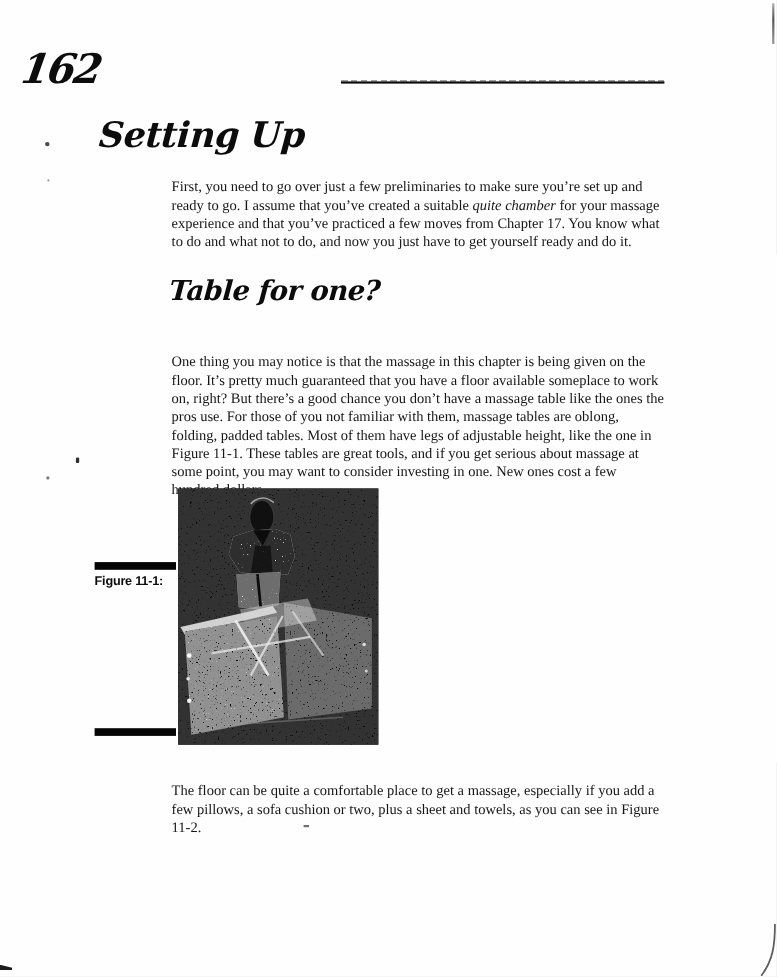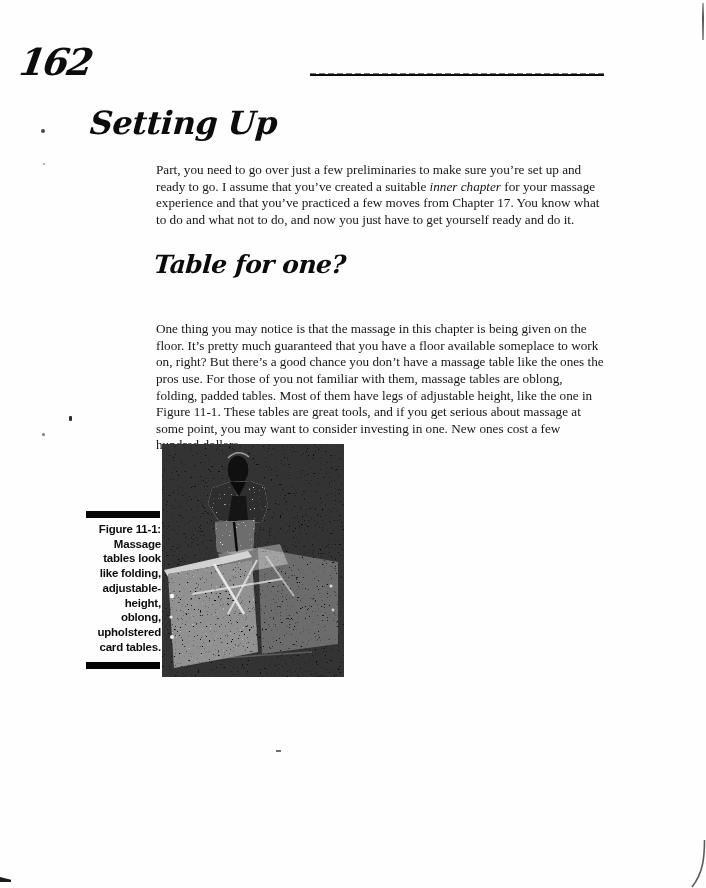--- a/index.html
+++ b/index.html
@@ -71,21 +71,21 @@
     position:absolute;left:162px;top:444px;width:182px;height:233px;
     background:#0b0b0b;
   }
   .photo svg{display:block;}
   .caption{
     position:absolute;left:86px;top:511px;width:76px;height:158px;
     font-family:"Liberation Sans", sans-serif;
     font-weight:bold;
     font-size:11.5px;line-height:14.7px;
     letter-spacing:-0.2px;
-    text-align:right;
+    text-align:left;
     color:#0d0d0d;
   }
   .caption .bar{position:absolute;left:0;width:74px;height:7px;background:#050505;}
   .caption .bar.top{top:0;}
   .caption .bar.bottom{bottom:0;}
   .caption .cap-text{position:absolute;top:11px;right:1px;width:75px;}
   .caption .cap-label{display:block;}
   
   .spot{position:absolute;border-radius:50%;}
   .s1{left:41px;top:129px;width:4px;height:4px;background:#4a4a4a;}
@@ -105,21 +105,21 @@
 <div class="page">
 
   <div class="pagenum">162</div>
   <div class="head-rule">
     <div class="r1"></div>
     <div class="r2"></div>
   </div>
 
   <div class="h1">Setting Up</div>
 
-  <p class="body-par p1"><span>Part, you need to go over just a few preliminaries to make sure you’re set up and ready to go. I assume that you’ve created a suitable </span><em>inner chapter</em><span> for your massage experience and that you’ve practiced a few moves from Chapter 17. You know what to do and what not to do, and now you just have to get yourself ready and do it.</span></p>
+  <p class="body-par p1"><span>First, you need to go over just a few preliminaries to make sure you’re set up and ready to go. I assume that you’ve created a suitable </span><em>quite chamber</em><span> for your massage experience and that you’ve practiced a few moves from Chapter 17. You know what to do and what not to do, and now you just have to get yourself ready and do it.</span></p>
 
   <div class="h2">Table for one?</div>
 
   <p class="body-par p2">One thing you may notice is that the massage in this chapter is being given on the floor. It’s pretty much guaranteed that you have a floor available someplace to work on, right? But there’s a good chance you don’t have a massage table like the ones the pros use. For those of you not familiar with them, massage tables are oblong, folding, padded tables. Most of them have legs of adjustable height, like the one in Figure 11-1. These tables are great tools, and if you get serious about massage at some point, you may want to consider investing in one. New ones cost a few hundred dollars.</p>
 
   <div class="photo">
     <svg width="182" height="233" viewBox="0 0 182 233">
       <defs>
         <filter id="grainW" x="0" y="0" width="100%" height="100%">
           <feTurbulence type="fractalNoise" baseFrequency="0.55" numOctaves="3" seed="7" result="n"></feTurbulence>
@@ -171,25 +171,25 @@
       <circle cx="171" cy="166" r="1.4" fill="#cfcfcf"></circle>
 
       <path d="M30,216 L150,208" stroke="#9a9a9a" stroke-width="1.5" opacity="0.4"></path>
     </svg>
   </div>
 
   <div class="caption">
     <div class="bar top"></div>
     <div class="cap-text">
       <span class="cap-label">Figure 11-1:</span>
-      <span>Massage tables look like folding, adjustable-height, oblong, upholstered card tables.</span>
     </div>
     <div class="bar bottom"></div>
   </div>
 
+  <p class="body-par p3">The floor can be quite a comfortable place to get a massage, especially if you add a few pillows, a sofa cushion or two, plus a sheet and towels, as you can see in Figure 11-2.</p>
 
   <div class="spot s1"></div>
   <div class="spot s2"></div>
   <div class="spot s3"></div>
   <div class="spot s4"></div>
   <div class="spot s5"></div>
   <div class="edge-top-right"></div>
   <div class="corner-bl"></div>
   <div class="curl">
     <svg width="15" height="48" viewBox="0 0 15 48">

